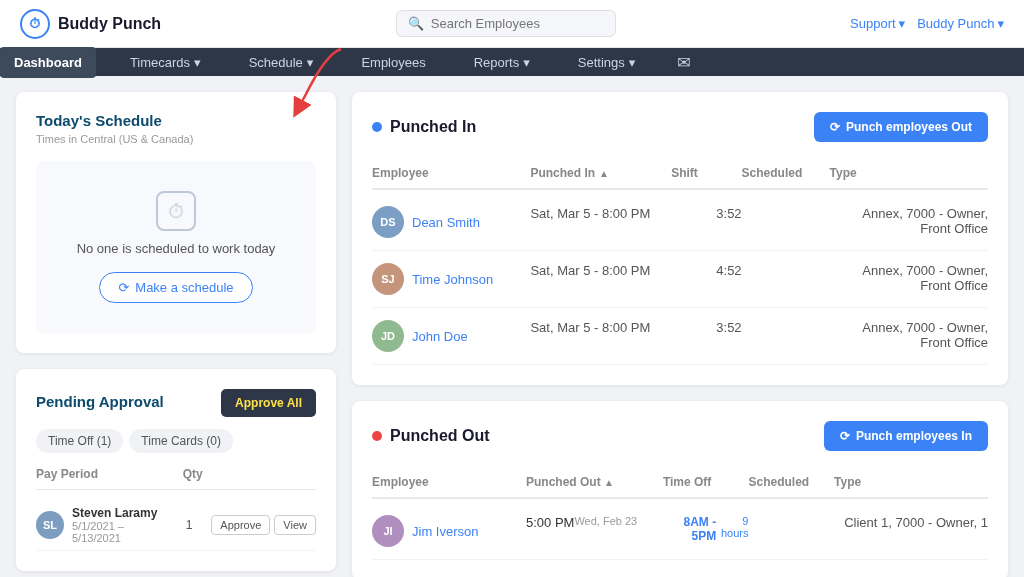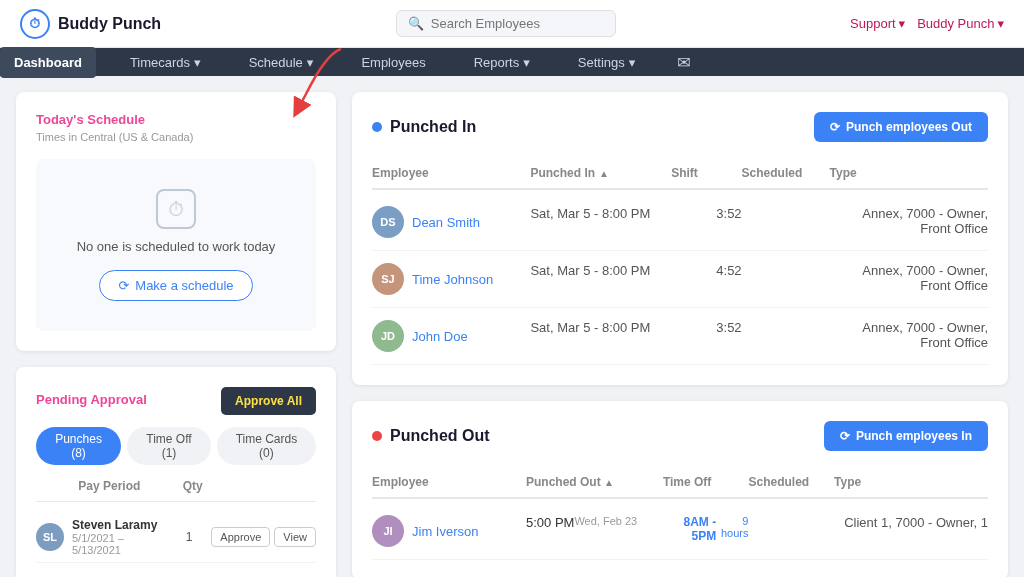--- a/index.html
+++ b/index.html
@@ -13,21 +13,21 @@
       justify-content: space-between;
       padding: 0 20px;
       height: 48px;
       border-bottom: 1px solid #e5e7eb;
     }
     .logo { display: flex; align-items: center; gap: 8px; font-weight: 700; font-size: 16px; color: #1a1a2e; }
     .logo-icon { width: 30px; height: 30px; border: 2px solid #3b82f6; border-radius: 50%; display: flex; align-items: center; justify-content: center; color: #3b82f6; font-size: 14px; }
     .top-right { display: flex; align-items: center; gap: 16px; }
     .search-bar { display: flex; align-items: center; background: #f5f6fa; border: 1px solid #e0e0e0; border-radius: 6px; padding: 5px 12px; gap: 6px; width: 220px; }
     .search-bar input { border: none; background: transparent; outline: none; font-size: 13px; color: #666; width: 100%; }
-    .top-right-links { display: flex; align-items: center; gap: 12px; font-size: 13px; color: #be185d; }
+    .top-right-links { display: flex; align-items: center; gap: 12px; font-size: 13px; color: #3b82f6; }
     .top-right-links span { cursor: pointer; display: flex; align-items: center; gap: 3px; }
 
     
     .nav-bar {
       background: #2d3748;
       display: flex;
       align-items: center;
       padding: 0 0;
       height: 28px;
       gap: 20px;
@@ -58,21 +58,21 @@
     
     .left-col { width: 320px; flex-shrink: 0; display: flex; flex-direction: column; gap: 16px; }
 
     
     .card {
       background: #fff;
       border-radius: 8px;
       box-shadow: 0 1px 4px rgba(0,0,0,0.08);
       padding: 20px;
     }
-    .card-title { font-size: 13px; font-weight: 700; color: #ec4899; margin-bottom: 4px; }
+    .card-title { font-size: 15px; font-weight: 700; color: #0c4a6e; margin-bottom: 4px; }
     .card-subtitle { font-size: 11px; color: #999; margin-bottom: 16px; }
     .schedule-empty { display: flex; flex-direction: column; align-items: center; justify-content: center; background: #f8f9fc; border-radius: 8px; padding: 30px 20px; gap: 10px; }
     .clock-icon-wrap { width: 40px; height: 40px; border: 2px solid #bfc8d6; border-radius: 8px; display: flex; align-items: center; justify-content: center; color: #bfc8d6; font-size: 20px; }
     .schedule-empty-text { font-size: 13px; color: #555; text-align: center; }
     .btn-make-schedule {
       margin-top: 6px;
       background: #fff;
       border: 1.5px solid #3b82f6;
       color: #3b82f6;
       border-radius: 20px;
@@ -211,26 +211,25 @@
           </button>
         </div>
       </div>
 
       <div class="card">
         <div class="pending-title-row">
           <div class="card-title">Pending Approval</div>
           <button class="btn-approve-all">Approve All</button>
         </div>
         <div class="tabs-row">
-          <button class="tab-btn active">Punches (8)</button>
           <button class="tab-btn inactive">Time Off (1)</button>
           <button class="tab-btn inactive">Time Cards (0)</button>
         </div>
         <div class="pending-cols">
-          <div class="pending-col-header" style="flex:2.2;text-align:center;">Pay Period</div>
+          <div class="pending-col-header" style="flex:2.2;">Pay Period</div>
           <div class="pending-col-header" style="flex:0.5;">Qty</div>
           <div class="pending-col-header" style="flex:1.5;"></div>
         </div>
 
         <div class="pending-row">
           <div class="pending-avatar sl">SL</div>
           <div class="pending-name-wrap">
             <div class="pending-name">Steven Laramy</div>
             <div class="pending-date">5/1/2021 – 5/13/2021</div>
           </div>

